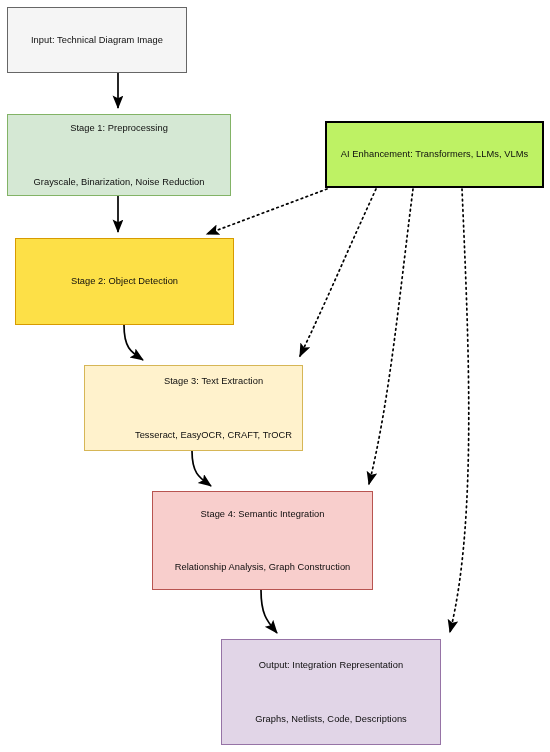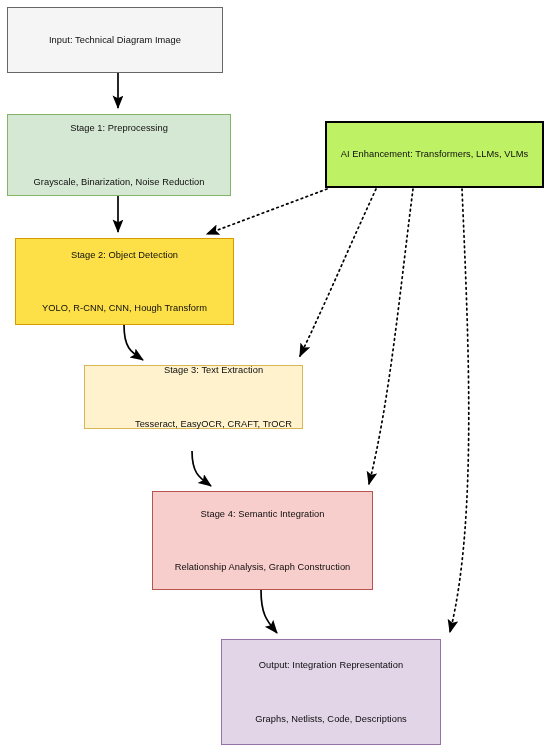--- a/index.html
+++ b/index.html
@@ -38,42 +38,42 @@
     line-height: 1.32;
     font-size: 9.3px;
     color: #0d0d0d;
     letter-spacing: 0.05px;
   }
   .node .line1 { display: block; white-space: nowrap; }
   .node .line2 { display: block; white-space: nowrap; margin-top: 41px; }
 
   
   #node-input {
-    left: 7px; top: 7px; width: 216px; height: 66px;
+    left: 7px; top: 7px; width: 180px; height: 66px;
     background: #f5f5f5;
     border: 1.6px solid #666666;
   }
   #node-stage1 {
     left: 7px; top: 114px; width: 224px; height: 82px;
     background: #d5e8d4;
     border: 1.4px solid #82b366;
   }
   #node-ai {
     left: 325px; top: 121px; width: 219px; height: 67px;
     background: #bef264;
     border: 2.2px solid #000000;
   }
   #node-stage2 {
     left: 15px; top: 238px; width: 219px; height: 87px;
     background: #fde047;
     border: 1.6px solid #d79b00;
     text-align: right;
   }
   #node-stage3 {
-    left: 84px; top: 365px; width: 219px; height: 64px;
+    left: 84px; top: 365px; width: 219px; height: 86px;
     background: #fff2cc;
     border: 1.6px solid #d6b656;
     padding-left: 40px;
   }
   #node-stage4 {
     left: 152px; top: 491px; width: 221px; height: 99px;
     background: #f8cecc;
     border: 1.6px solid #b85450;
   }
   #node-output {
@@ -124,21 +124,20 @@
     <span class="line1">Stage 1: Preprocessing</span>
     <span class="line2">Grayscale, Binarization, Noise Reduction</span>
   </div>
 
   <div class="node" id="node-ai">
     <span class="line1">AI Enhancement: Transformers, LLMs, VLMs</span>
   </div>
 
   <div class="node" id="node-stage2">
     <span class="line1">Stage 2: Object Detection</span>
-    <span class="line2">YOLO, R-CNN, CNN, Hough Transform</span>
   </div>
 
   <div class="node" id="node-stage3">
     <span class="line1">Stage 3: Text Extraction</span>
     <span class="line2">Tesseract, EasyOCR, CRAFT, TrOCR</span>
   </div>
 
   <div class="node" id="node-stage4">
     <span class="line1">Stage 4: Semantic Integration</span>
     <span class="line2">Relationship Analysis, Graph Construction</span>

